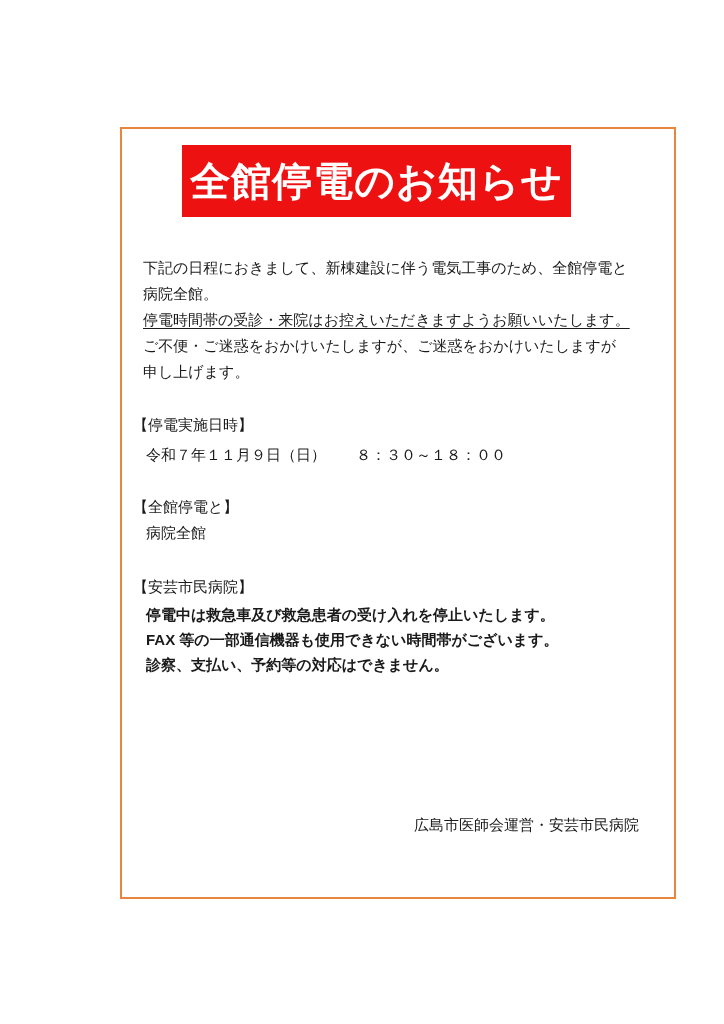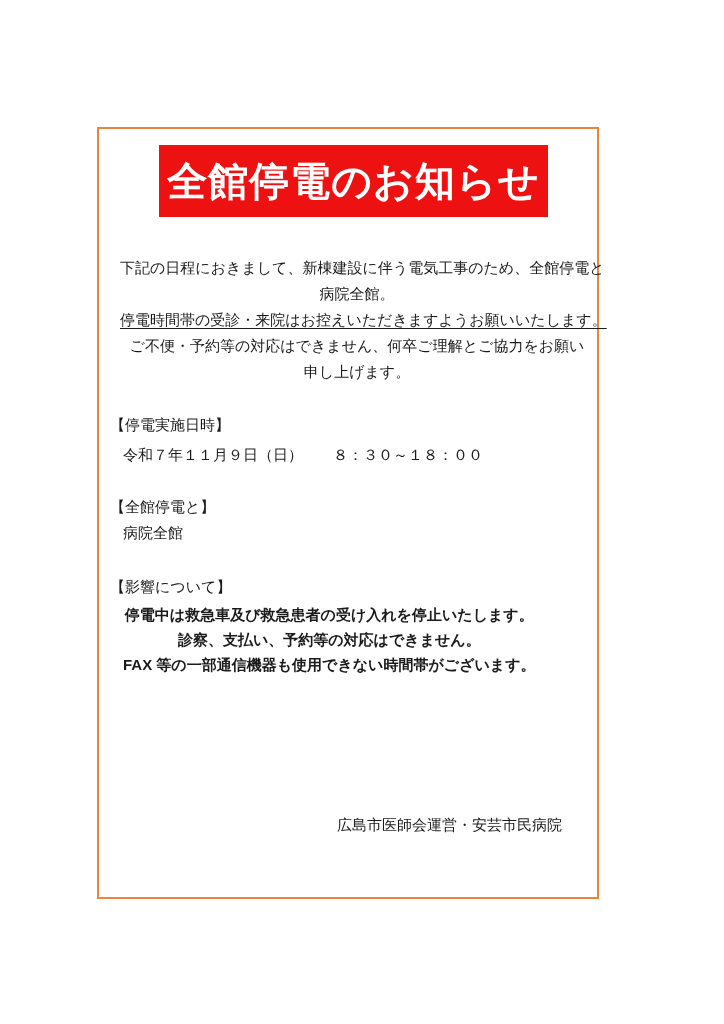--- a/index.html
+++ b/index.html
@@ -9,25 +9,24 @@
     font-family: "Liberation Sans", sans-serif;
   }
   .page {
     position: relative;
     width: 724px; height: 1024px;
     background: #ffffff;
     overflow: hidden;
   }
   .notice-frame {
     position: absolute;
-    left: 97px; top: 127px;
-    width: 502px; height: 772px;
+    left: 120px; top: 127px;
+    width: 556px; height: 772px;
     border: 2px solid var(--frame-orange, #E8863E);
     background: #ffffff;
-    text-align: center;
   }
   .banner {
     position: absolute;
     left: 60px; top: 16px;
     width: 389px; height: 72px;
     background: var(--banner-red, #EE1111);
     display: flex; align-items: center; justify-content: center;
   }
   .banner-title {
     color: var(--banner-text, #ffffff);
@@ -96,33 +95,33 @@
   <div class="notice-frame">
 
     <div class="banner">
       <span class="banner-title">全館停電のお知らせ</span>
     </div>
 
     <div class="intro">
       <div class="line">下記の日程におきまして、新棟建設に伴う電気工事のため、全館停電と</div>
       <div class="line">病院全館。</div>
       <div class="line underline">停電時間帯の受診・来院はお控えいただきますようお願いいたします。</div>
-      <div class="line">ご不便・予約等の対応はできません、何卒ご理解とご協力をお願い</div>
+      <div class="line">ご不便・ご迷惑をおかけいたしますが、ご迷惑をおかけいたしますが</div>
       <div class="line">申し上げます。</div>
     </div>
 
     <div class="heading h-datetime">【停電実施日時】</div>
     <div class="value v-datetime">令和７年１１月９日（日）　　８：３０～１８：００</div>
 
     <div class="heading h-scope">【全館停電と】</div>
     <div class="value v-scope">病院全館</div>
 
-    <div class="heading h-impact">【影響について】</div>
+    <div class="heading h-impact">【安芸市民病院】</div>
     <div class="impact-list">
       <div class="line">停電中は救急車及び救急患者の受け入れを停止いたします。</div>
+      <div class="line">FAX 等の一部通信機器も使用できない時間帯がございます。</div>
       <div class="line">診察、支払い、予約等の対応はできません。</div>
-      <div class="line">FAX 等の一部通信機器も使用できない時間帯がございます。</div>
     </div>
 
     <div class="footer-signature">広島市医師会運営・安芸市民病院</div>
 
   </div>
 </div>
 
 </body></html>

